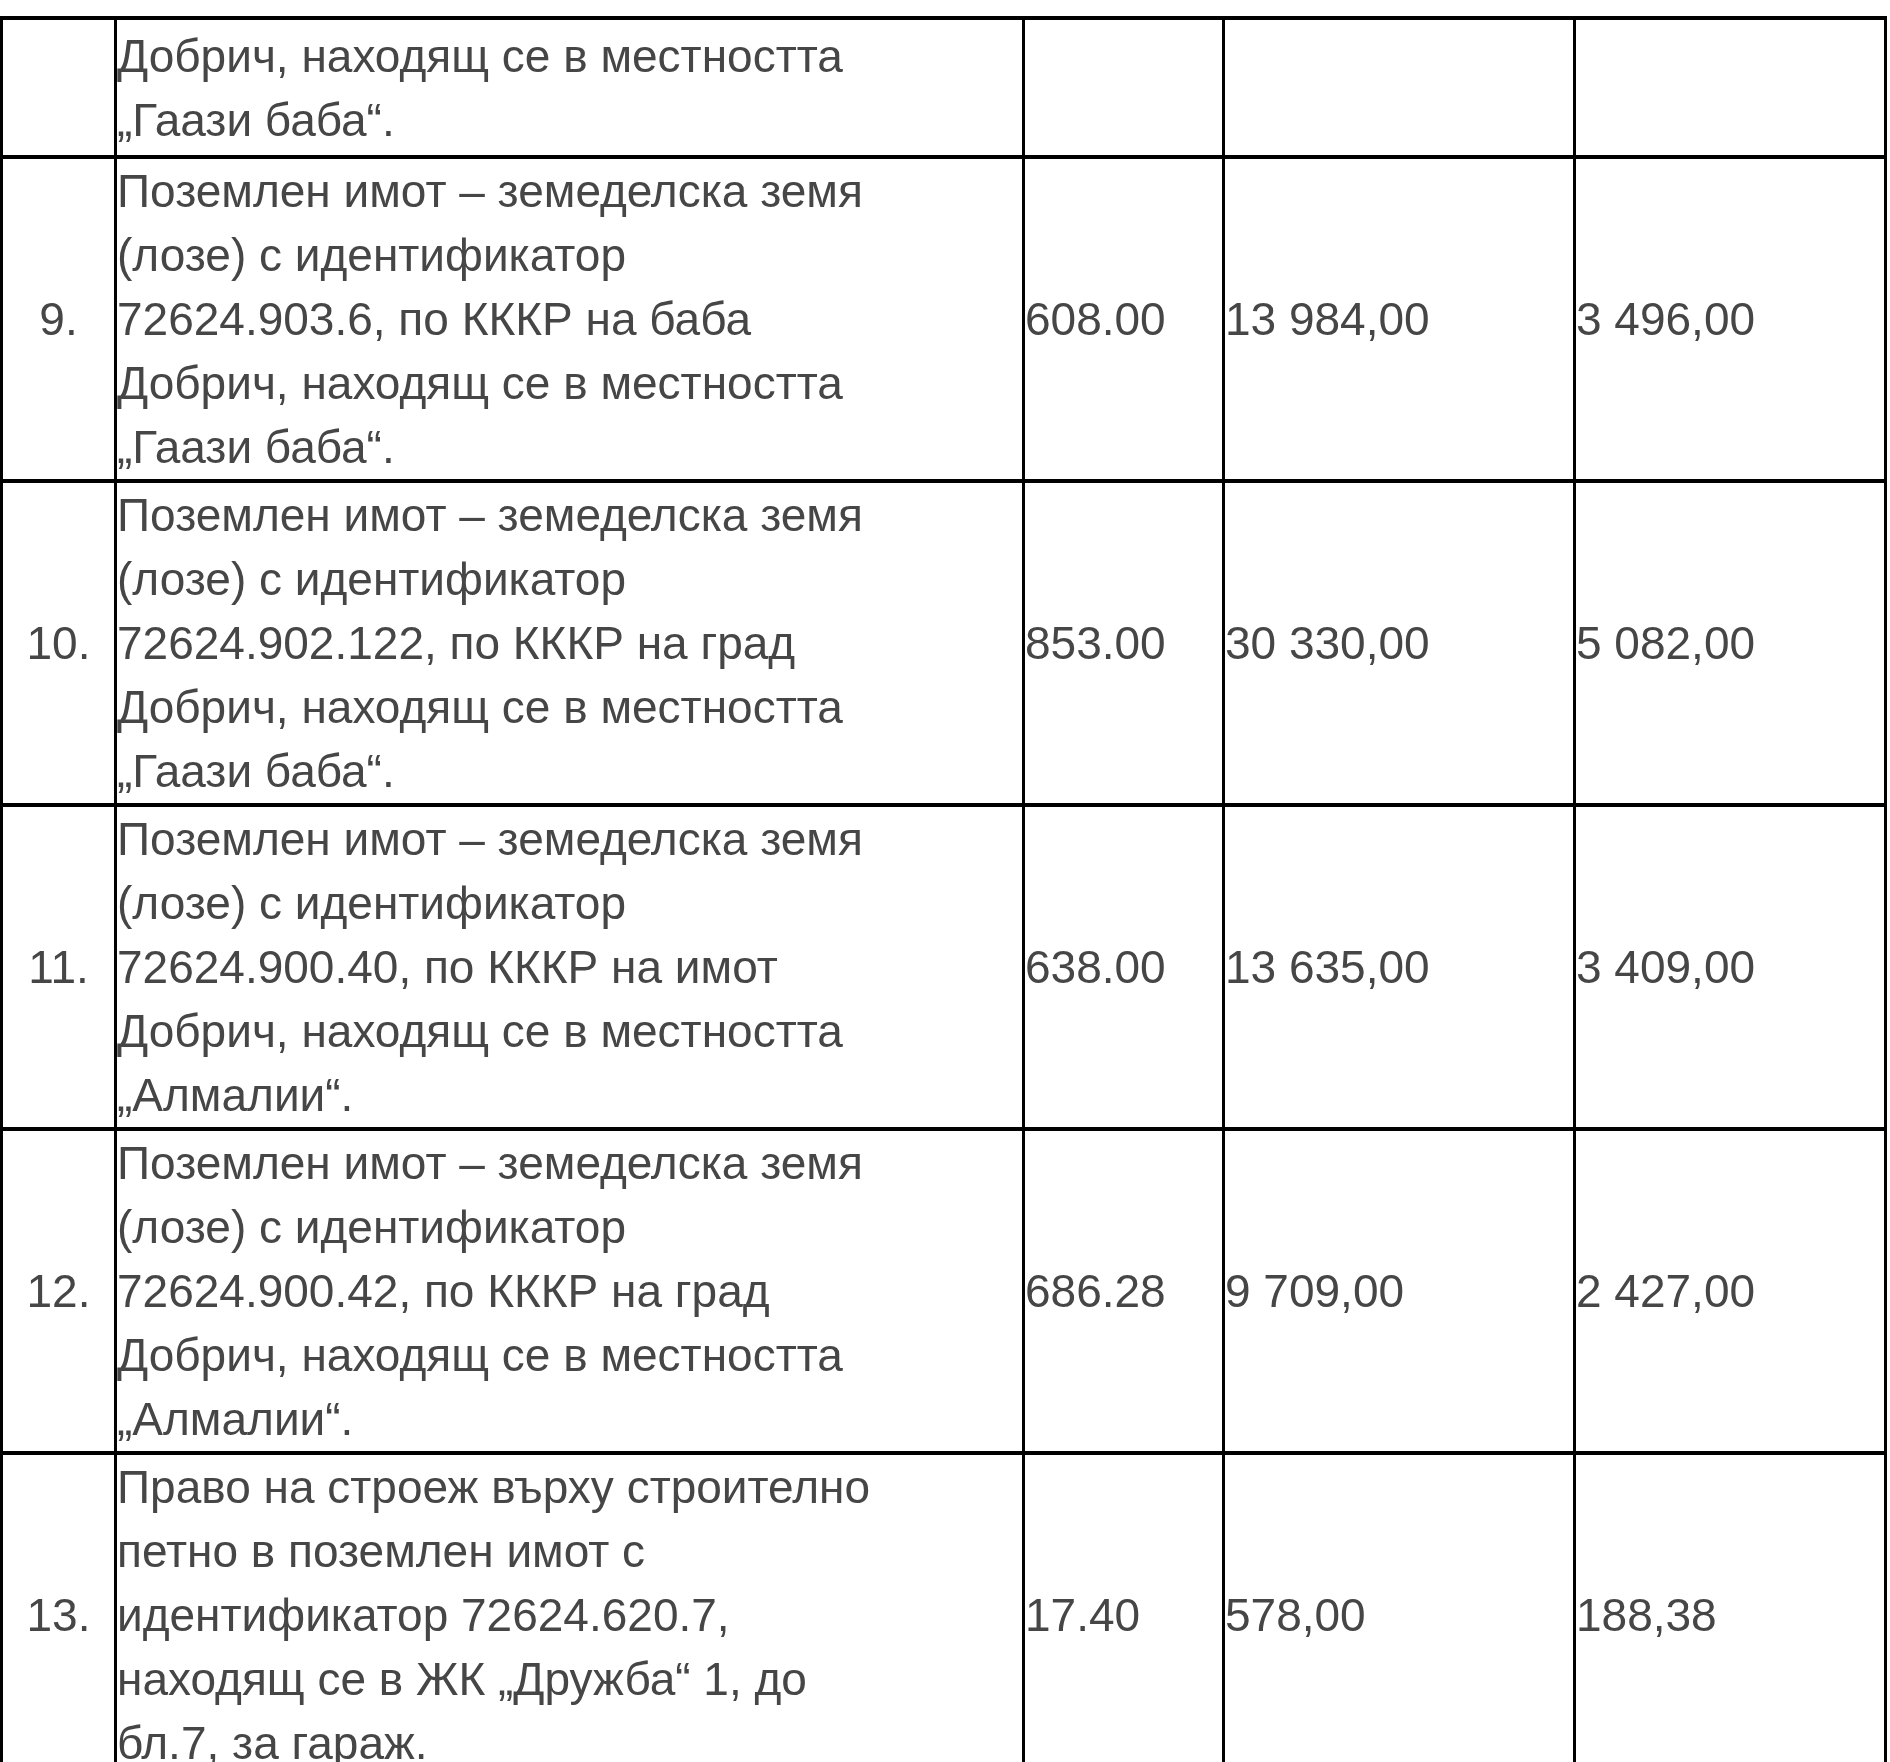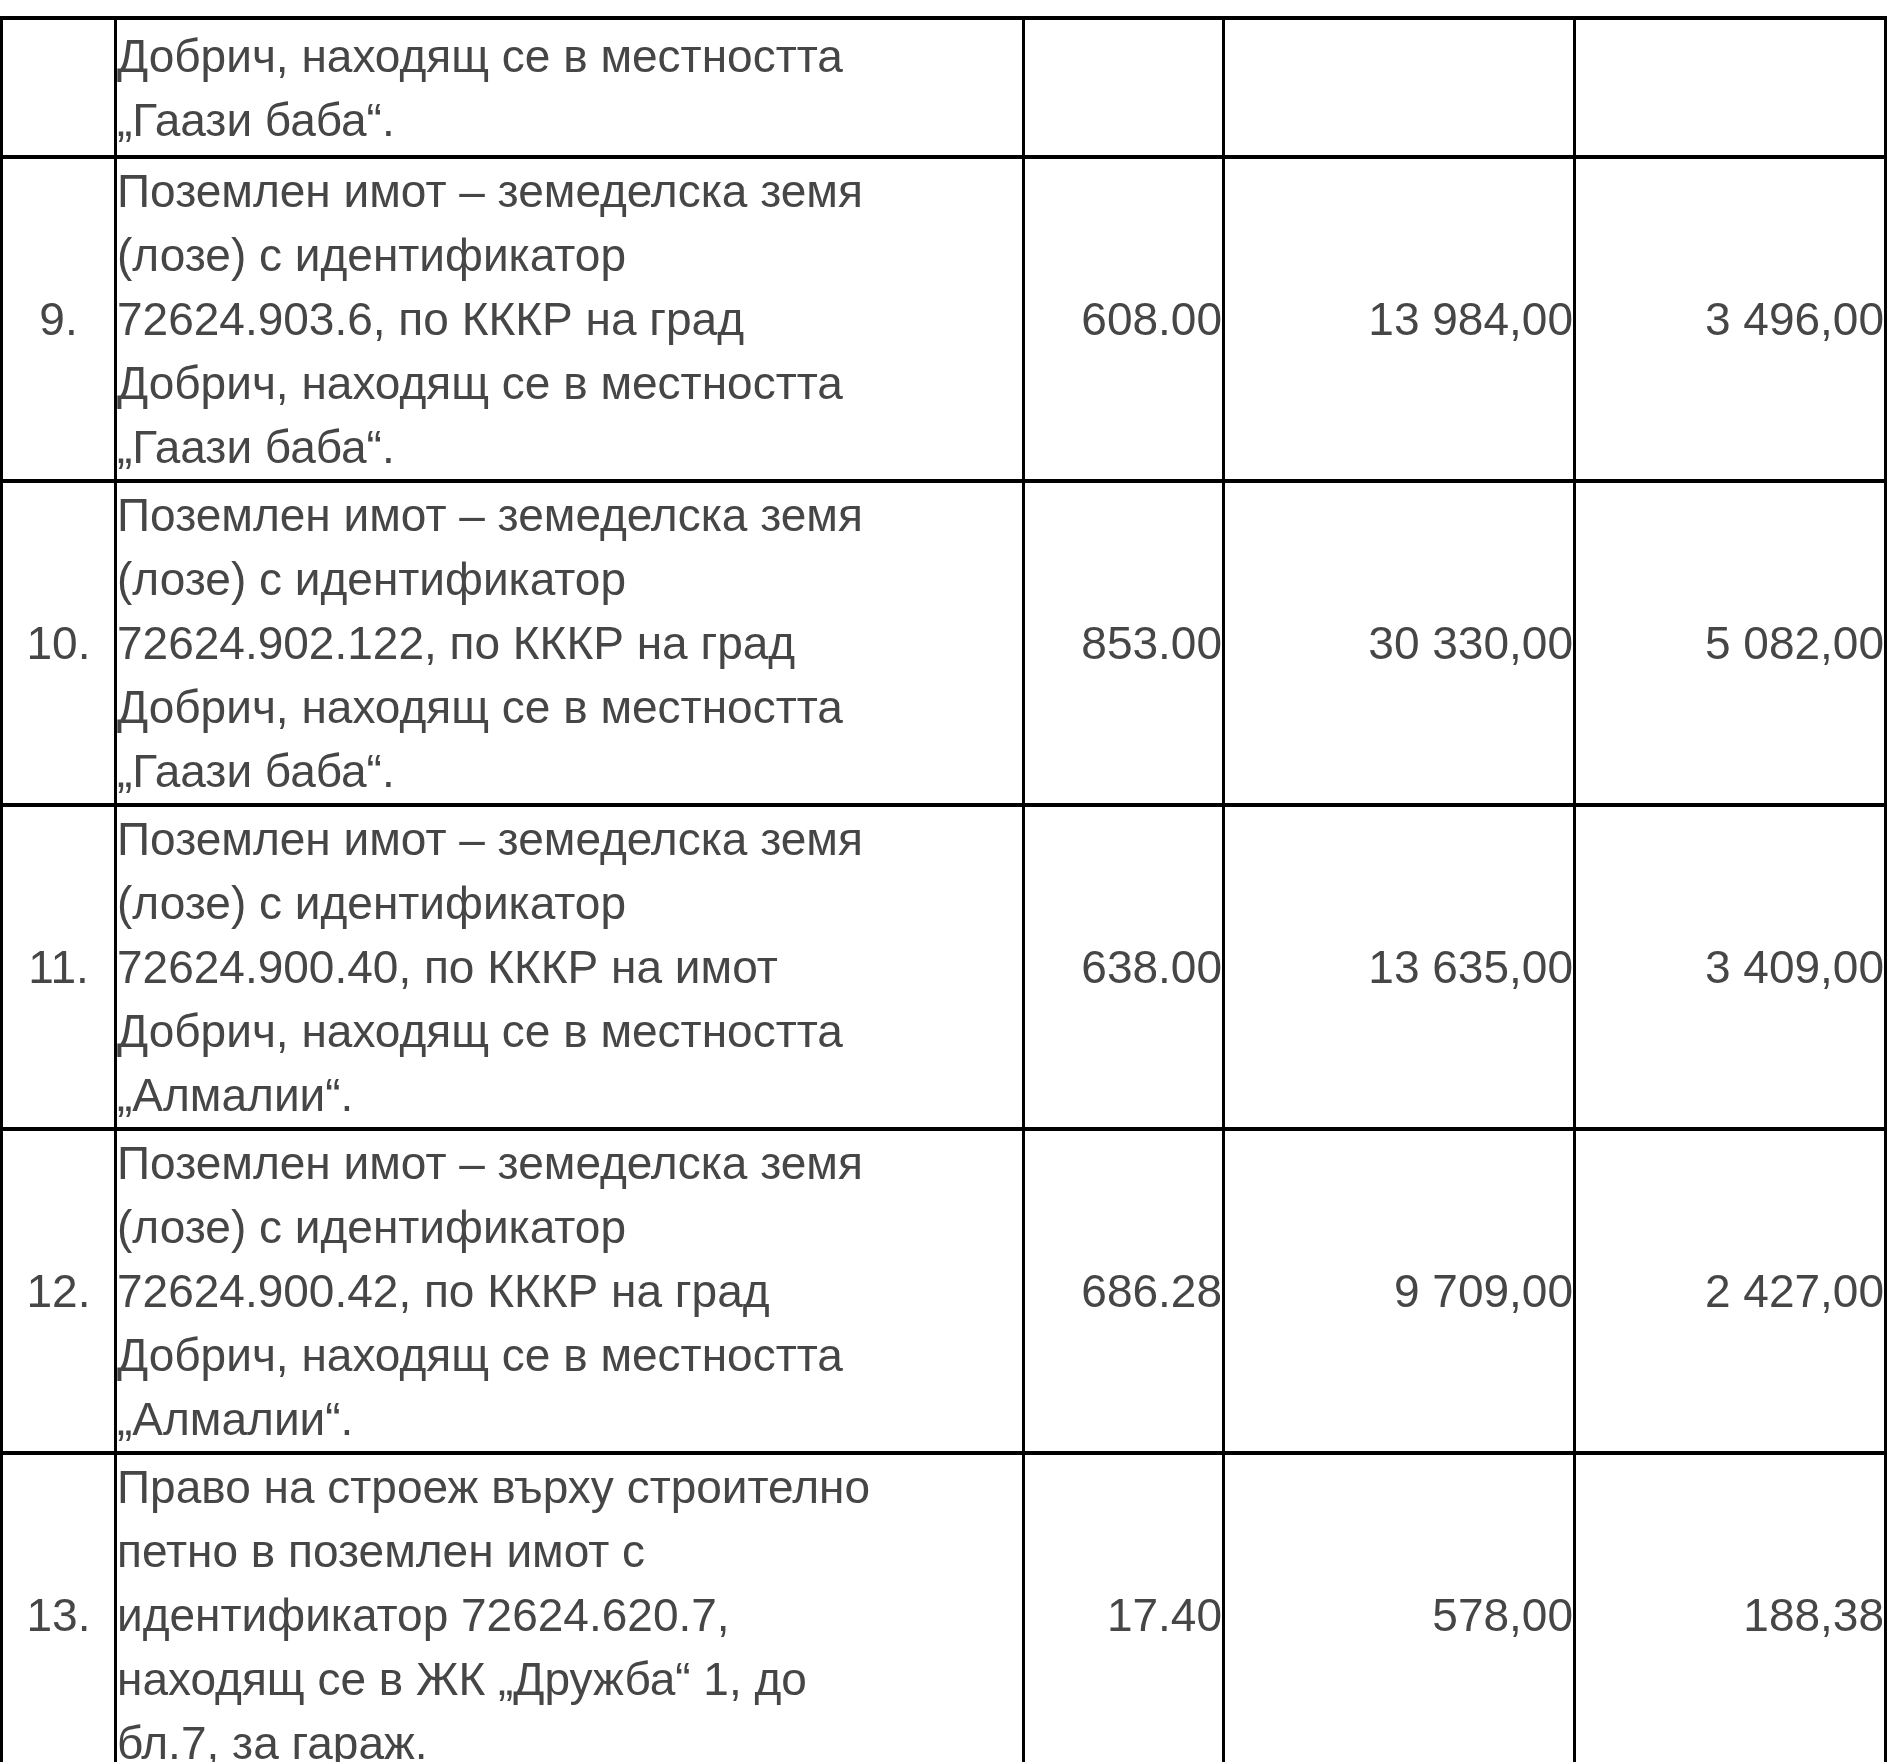--- a/index.html
+++ b/index.html
@@ -28,21 +28,21 @@
     background: #ffffff;
   }
   td.num {
     text-align: center;
   }
   td.desc {
     text-align: left;
     padding: 0 12px 0 10px;
   }
   td.amt {
-    text-align: right;
+    text-align: left;
     white-space: nowrap;
   }
   tr.partial { height: 139px; }
   tr.full    { height: 318px; }
   .line { white-space: nowrap; }
 </style>
 </head>
 <body>
 
 <table class="props">
@@ -64,21 +64,21 @@
       <td class="amt"></td>
       <td class="amt"></td>
       <td class="amt"></td>
     </tr>
 
     <tr class="full">
       <td class="num">9.</td>
       <td class="desc">
         <div class="line">Поземлен имот – земеделска земя</div>
         <div class="line">(лозе) с идентификатор</div>
-        <div class="line">72624.903.6, по КККР на град</div>
+        <div class="line">72624.903.6, по КККР на баба</div>
         <div class="line">Добрич, находящ се в местността</div>
         <div class="line">„Гаази баба“.</div>
       </td>
       <td class="amt">608.00</td>
       <td class="amt">13 984,00</td>
       <td class="amt">3 496,00</td>
     </tr>
 
     <tr class="full">
       <td class="num">10.</td>

